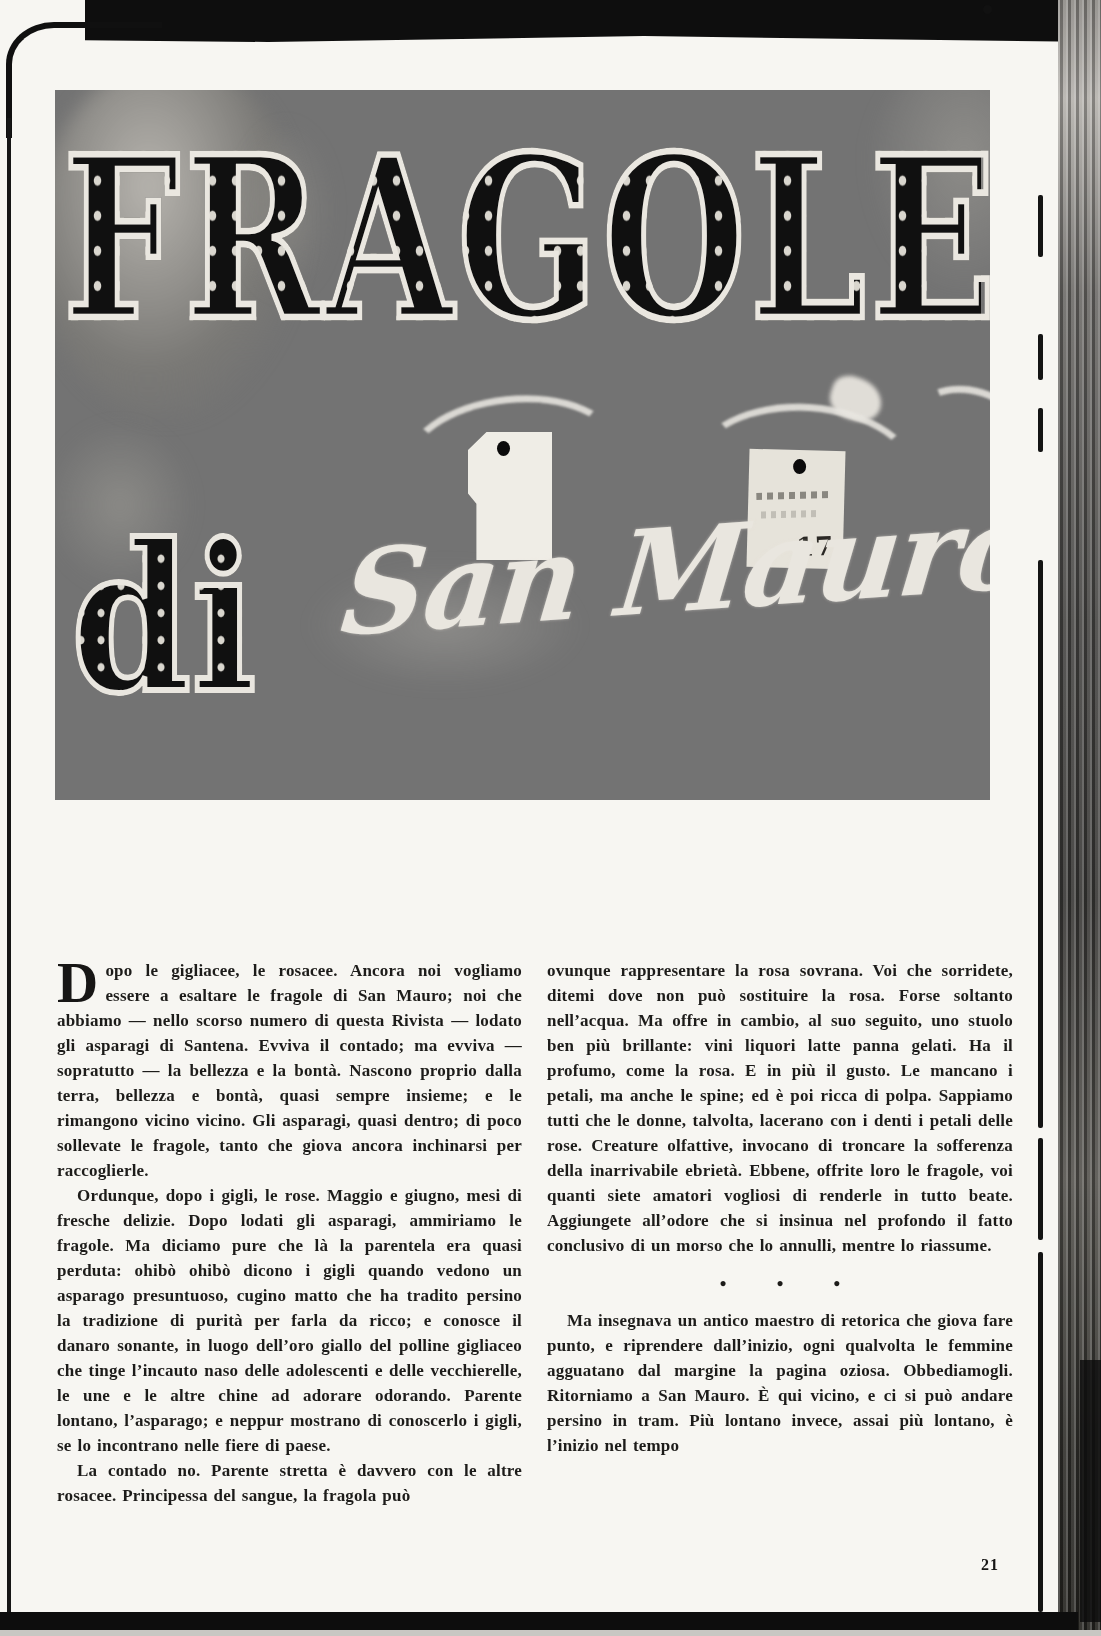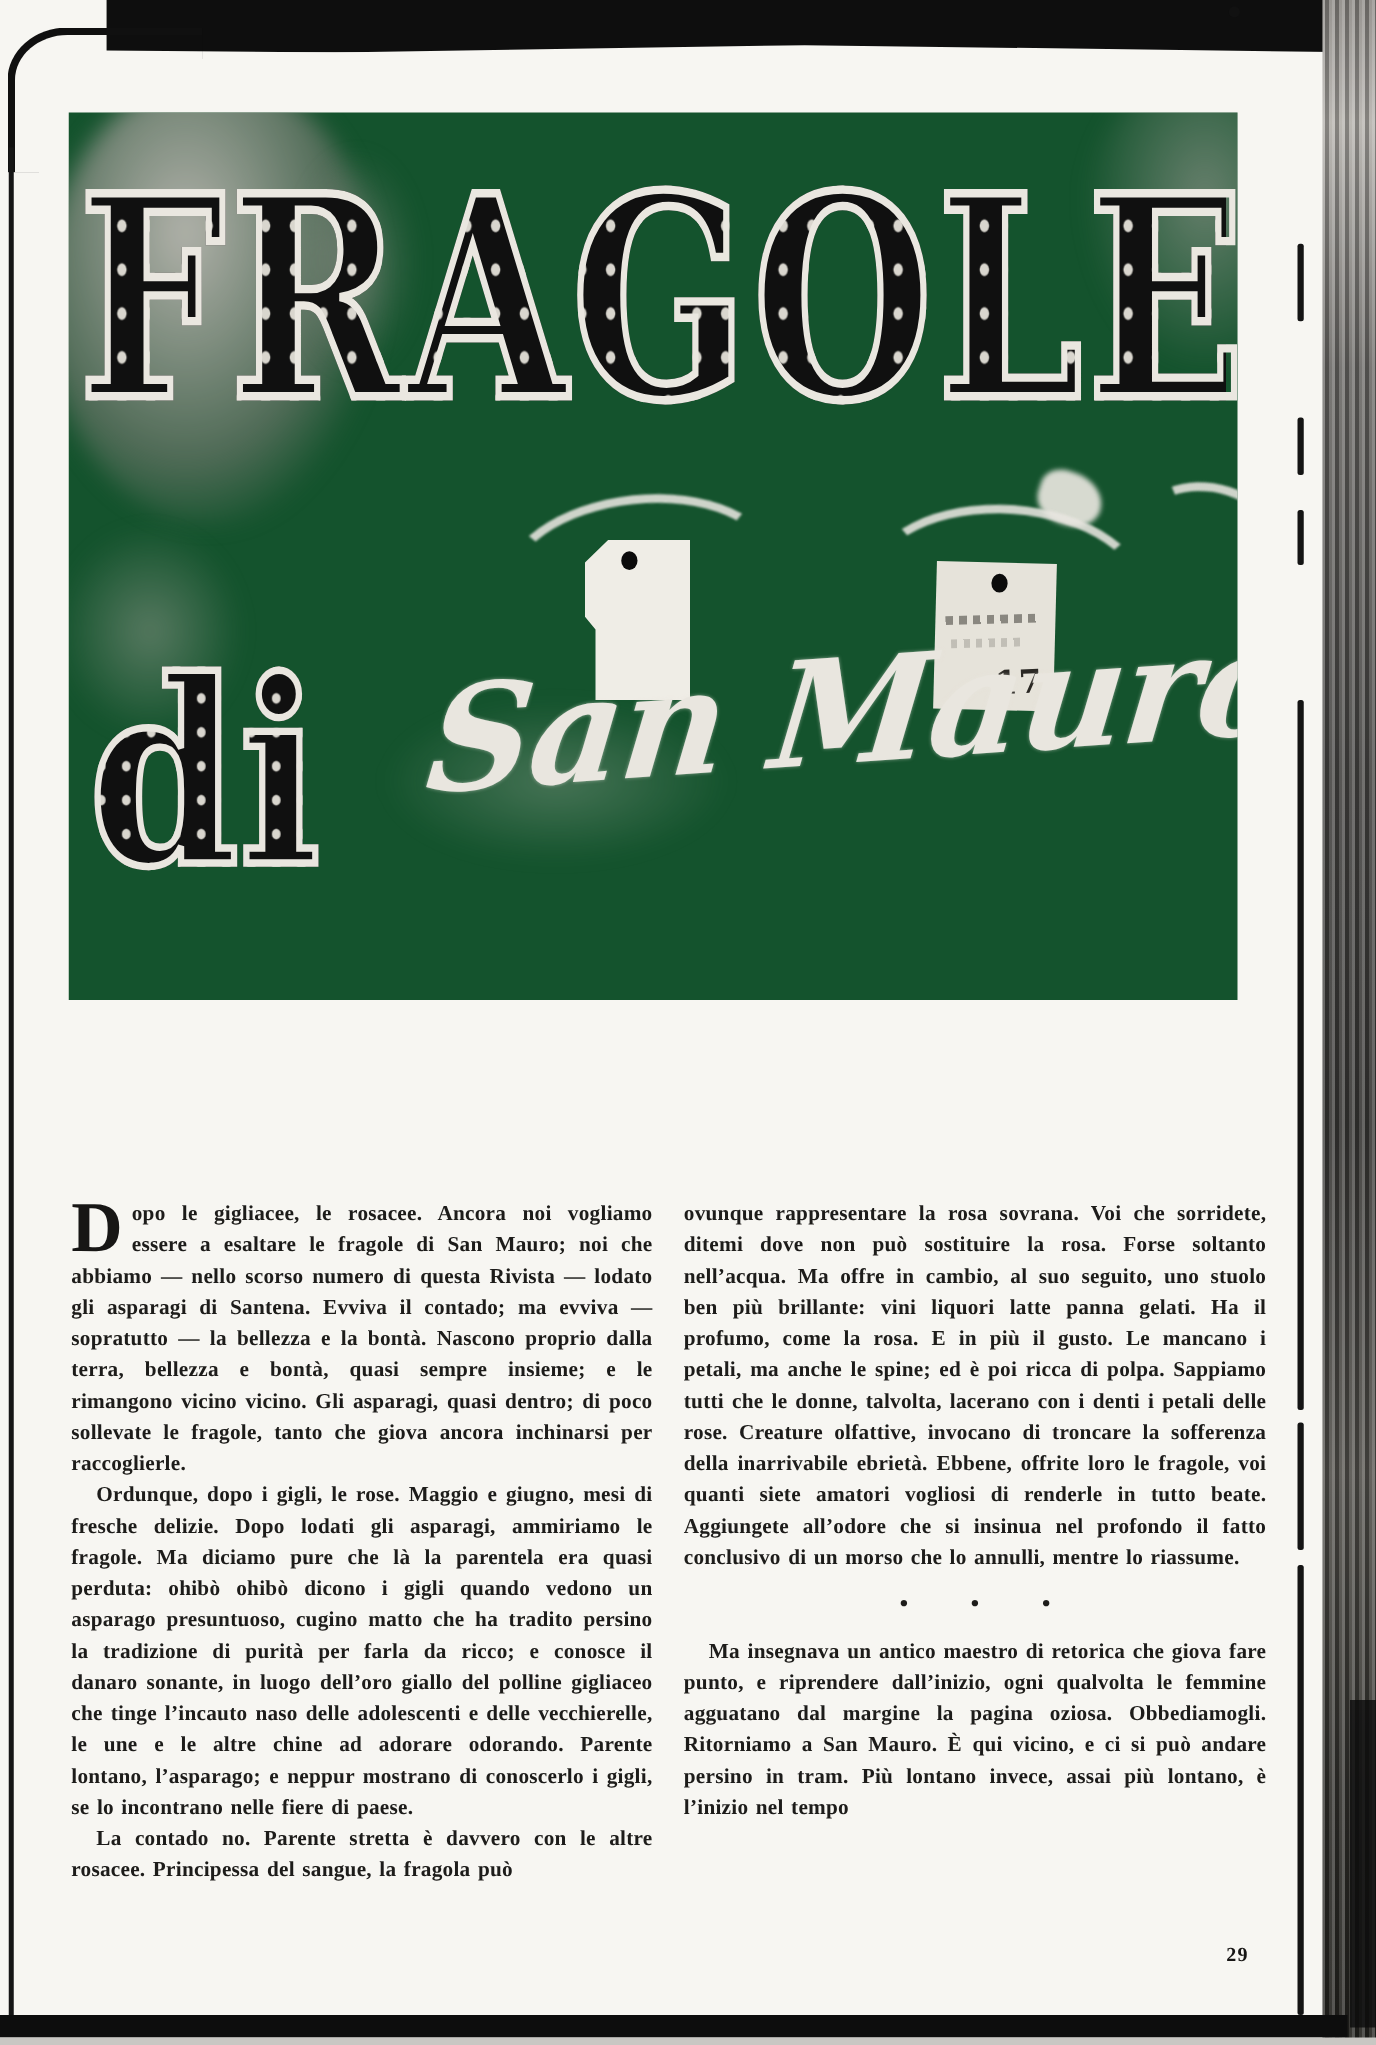--- a/index.html
+++ b/index.html
@@ -19,21 +19,21 @@
     background:
       repeating-linear-gradient(90deg, rgba(255,255,255,.22) 0 2px, rgba(0,0,0,.28) 2px 5px, rgba(255,255,255,.08) 5px 8px),
       linear-gradient(180deg,#8f8c88 0%,#b7b4af 6%,#6f6d6a 18%,#4a4947 38%,#3c3b39 55%,#585651 72%,#34332f 88%,#262521 100%);}
   .right-strip-dark{position:absolute;left:1080px;top:1360px;width:21px;height:262px;background:rgba(12,12,12,.82);}
   .dash{position:absolute;left:1038px;width:5px;background:#141414;border-radius:2px;}
   .d1{top:195px;height:62px}.d2{top:334px;height:46px}.d3{top:408px;height:44px}
   .d4{top:560px;height:568px}.d5{top:1138px;height:102px}.d6{top:1252px;height:360px}
   .corner-dot{position:absolute;left:983px;top:5px;width:9px;height:9px;border-radius:50%;background:#111;}
 
   
-  .photo{position:absolute;left:55px;top:90px;width:935px;height:710px;background:#14532d;overflow:hidden;}
+  .photo{position:absolute;left:55px;top:90px;width:935px;height:710px;background:#737373;overflow:hidden;}
   .blob{position:absolute;border-radius:50%;filter:blur(9px);}
   .b1{left:-20px;top:-30px;width:270px;height:360px;
       background:radial-gradient(ellipse at 42% 35%, rgba(186,183,177,.95), rgba(128,126,120,.55) 55%, rgba(20,20,20,0) 75%);}
   .b2{left:810px;top:-30px;width:180px;height:240px;
       background:radial-gradient(ellipse at 55% 40%, rgba(160,158,152,.6), rgba(20,20,20,0) 70%);}
   .b3{left:180px;top:30px;width:100px;height:180px;
       background:radial-gradient(ellipse, rgba(150,148,142,.5), rgba(20,20,20,0) 70%);}
   .b4{left:-10px;top:330px;width:150px;height:170px;
       background:radial-gradient(ellipse, rgba(170,168,160,.45), rgba(20,20,20,0) 70%);}
   .b5{left:250px;top:470px;width:280px;height:130px;
@@ -136,21 +136,21 @@
     <p class="indent">Ordunque, dopo i gigli, le rose. Maggio e giugno, mesi di fresche delizie. Dopo lodati gli asparagi, ammiriamo le fragole. Ma diciamo pure che là la parentela era quasi perduta: ohibò ohibò dicono i gigli quando vedono un asparago presuntuoso, cugino matto che ha tradito persino la tradizione di purità per farla da ricco; e conosce il danaro sonante, in luogo dell’oro giallo del polline gigliaceo che tinge l’incauto naso delle adolescenti e delle vecchierelle, le une e le altre chine ad adorare odorando. Parente lontano, l’asparago; e neppur mostrano di conoscerlo i gigli, se lo incontrano nelle fiere di paese.</p>
     <p class="indent">La contado no. Parente stretta è davvero con le altre rosacee. Principessa del sangue, la fragola può</p>
   </div>
 
   <div class="col col-right">
     <p>ovunque rappresentare la rosa sovrana. Voi che sorridete, ditemi dove non può sostituire la rosa. Forse soltanto nell’acqua. Ma offre in cambio, al suo seguito, uno stuolo ben più brillante: vini liquori latte panna gelati. Ha il profumo, come la rosa. E in più il gusto. Le mancano i petali, ma anche le spine; ed è poi ricca di polpa. Sappiamo tutti che le donne, talvolta, lacerano con i denti i petali delle rose. Creature olfattive, invocano di troncare la sofferenza della inarrivabile ebrietà. Ebbene, offrite loro le fragole, voi quanti siete amatori vogliosi di renderle in tutto beate. Aggiungete all’odore che si insinua nel profondo il fatto conclusivo di un morso che lo annulli, mentre lo riassume.</p>
     <div class="separator">• • •</div>
     <p class="indent">Ma insegnava un antico maestro di retorica che giova fare punto, e riprendere dall’inizio, ogni qualvolta le femmine agguatano dal margine la pagina oziosa. Obbediamogli. Ritorniamo a San Mauro. È qui vicino, e ci si può andare persino in tram. Più lontano invece, assai più lontano, è l’inizio nel tempo</p>
   </div>
 
-  <div class="page-number">29</div>
+  <div class="page-number">21</div>
 
   <div class="top-bar"></div>
   <div class="corner-arc"></div>
   <div class="left-line"></div>
   <div class="dash d1"></div>
   <div class="dash d2"></div>
   <div class="dash d3"></div>
   <div class="dash d4"></div>
   <div class="dash d5"></div>
   <div class="dash d6"></div>

